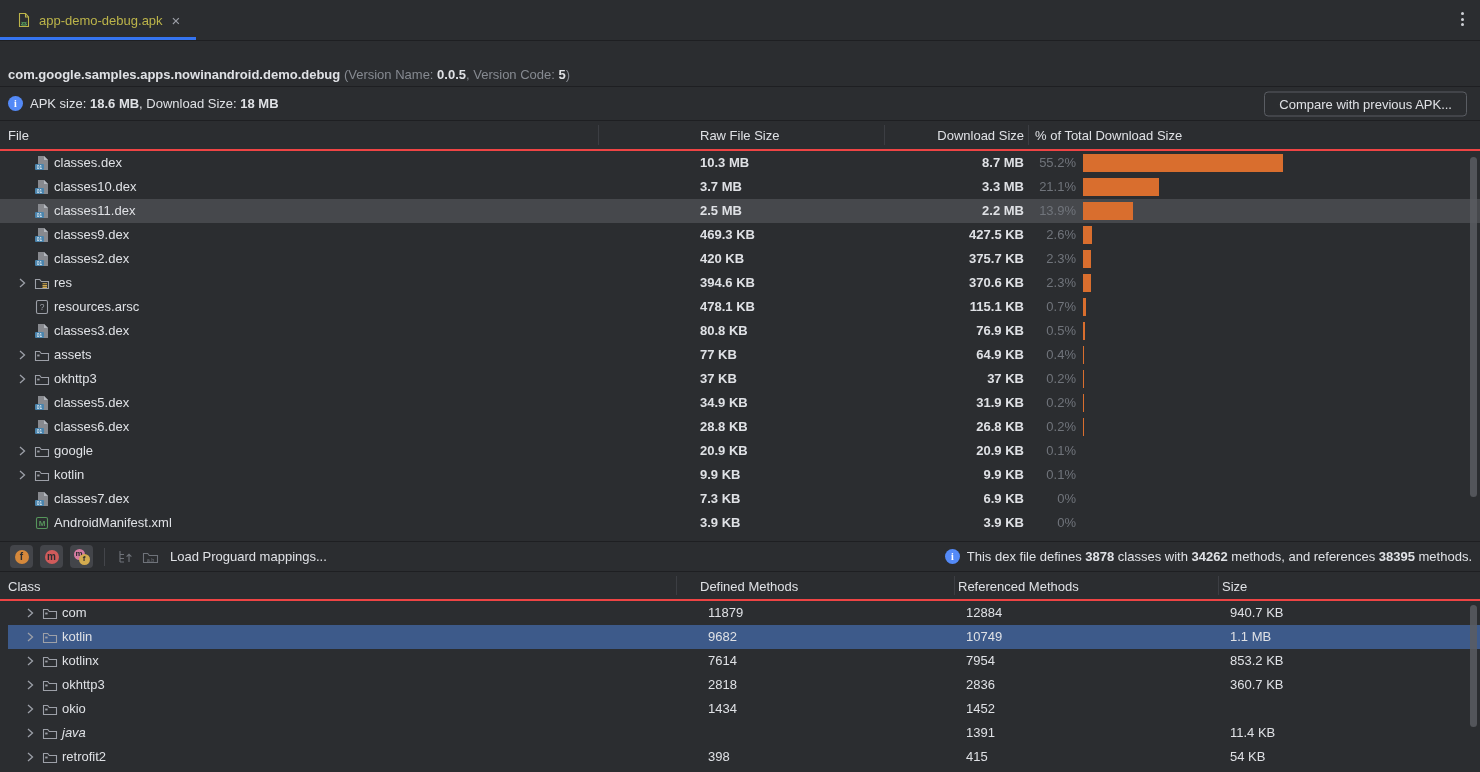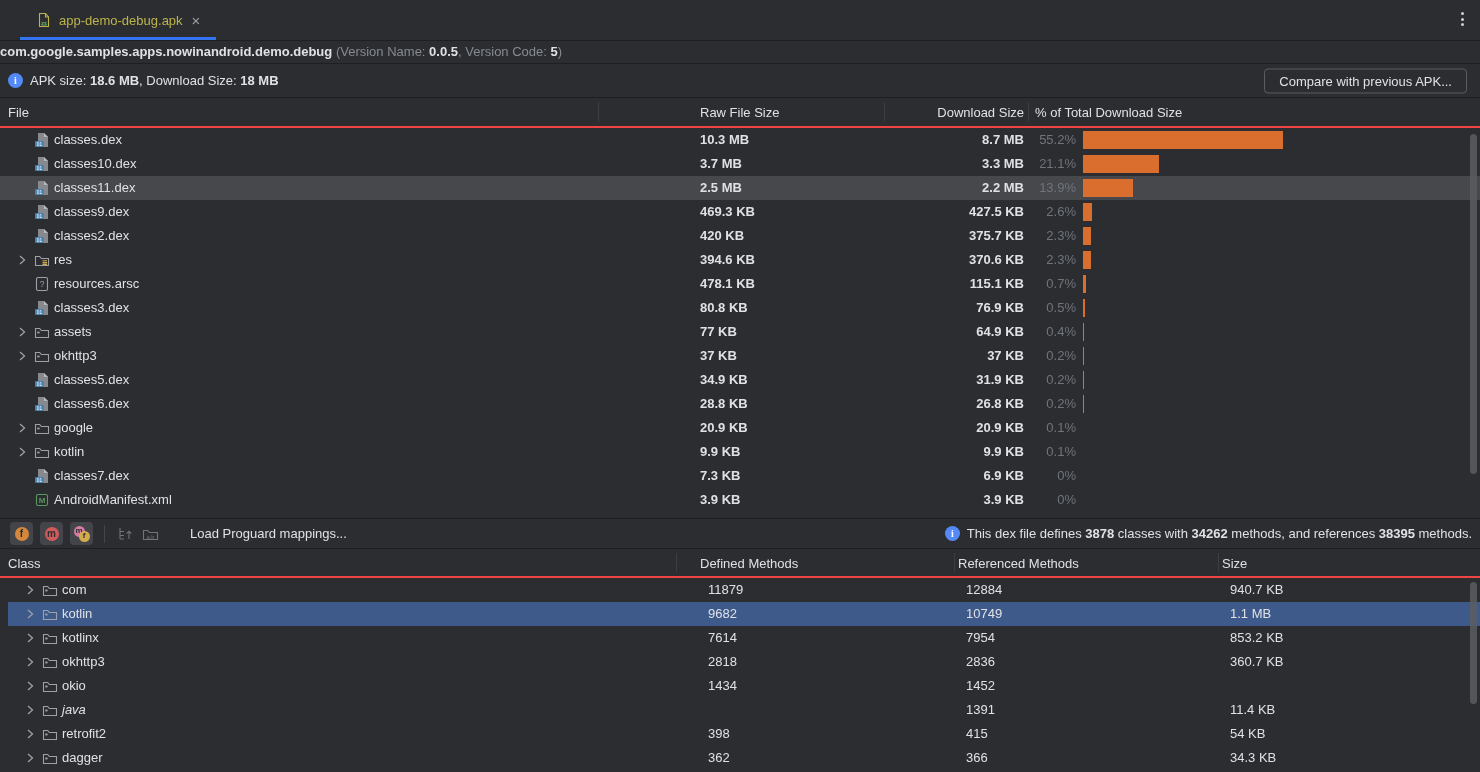--- a/index.html
+++ b/index.html
@@ -6,30 +6,30 @@
   html,body { width:1480px; height:772px; overflow:hidden; }
   body {
     background:#2b2d30;
     font-family:"Liberation Sans", sans-serif;
     font-size:13px;
     color:#dfe1e5;
   }
   svg { display:block; }
 
   
-  #tabbar { height:41px; border-bottom:1px solid #1e1f22; position:relative; display:flex; align-items:center;padding-left:20px; }
+  #tabbar { height:41px; border-bottom:1px solid #1e1f22; position:relative; display:flex; align-items:center; }
   .tab { height:100%; display:flex; align-items:center; gap:7px; padding:0 14px 0 16px; position:relative; cursor:pointer; }
   .tab-underline { position:absolute; left:0; right:0; bottom:0; height:3px; background:#3574f0; }
   .tab-label { color:#bcb44a; }
   .tab-close { color:#9da0a8; font-size:15px; line-height:1; padding:0 2px; }
   .kebab { position:absolute; right:16px; top:12px; display:flex; flex-direction:column; gap:2.5px; cursor:pointer; }
   .kebab i { width:3px; height:3px; border-radius:50%; background:#ced0d6; }
 
   
-  #pkgrow { height:23px; line-height:22px; border-bottom:1px solid #1e1f22; white-space:nowrap; }
+  #pkgrow { height:23px; line-height:22px; padding-left:8px; border-bottom:1px solid #1e1f22; white-space:nowrap;margin-top:23px; }
   .b { font-weight:bold; }
   .gray { color:#868a91; }
   #apkrow { height:34px; border-bottom:1px solid #1e1f22; display:flex; align-items:center; padding-left:8px; position:relative; }
   .info-badge { width:15px; height:15px; border-radius:50%; background:#548af7; color:#fff; font-size:10px; font-weight:bold; font-family:"Liberation Serif", serif; display:flex; align-items:center; justify-content:center; margin-right:7px; flex:0 0 auto; }
   #compare-btn { position:absolute; right:13px; top:50%; transform:translateY(-50%); background:transparent; border:1px solid #5a5d63; border-radius:4px; color:#dfe1e5; font-family:inherit; font-size:13px; padding:4px 14px; cursor:pointer; }
 
   
   .thead { position:relative; border-bottom:2px solid #ef4444; }
   #file-head { height:30px; }
   #class-head { height:29px;padding-left:12px; }
@@ -65,21 +65,21 @@
   .tbtn { width:23px; height:23px; border-radius:4px; background:#43454a; display:flex; align-items:center; justify-content:center; cursor:pointer; }
   .circ { width:14px; height:14px; border-radius:50%; font-size:10px; font-weight:bold; color:#2b2d30; display:flex; align-items:center; justify-content:center; line-height:1; }
   .circ.f { background:#d5883b; }
   .circ.m { background:#d15b5b; }
   .dbl { position:relative; width:16px; height:16px; }
   .dbl .circ { width:11px; height:11px; font-size:8px; position:absolute; }
   .dbl .circ.mm { background:#d57ba0; left:0; top:0; }
   .dbl .circ.ff { background:#d3ab4f; right:0; bottom:0; }
   .tsep { width:1px; height:18px; background:#43454a; margin:0 4px; }
   .ticon { width:18px; height:18px; display:flex; align-items:center; justify-content:center; cursor:pointer; }
-  #load-mappings { margin-left:24px; cursor:pointer; }
+  #load-mappings { margin-left:4px; cursor:pointer; }
   #dex-summary { position:absolute; right:8px; display:flex; align-items:center; white-space:nowrap; }
 
   
   .sbar { position:absolute; right:3px; width:7px; border-radius:4px; background:#5a5d61; opacity:.85; }
   #file-scroll { top:6px; height:340px; }
   #class-scroll { top:4px; height:122px; }
 </style>
 </head>
 <body>
 

